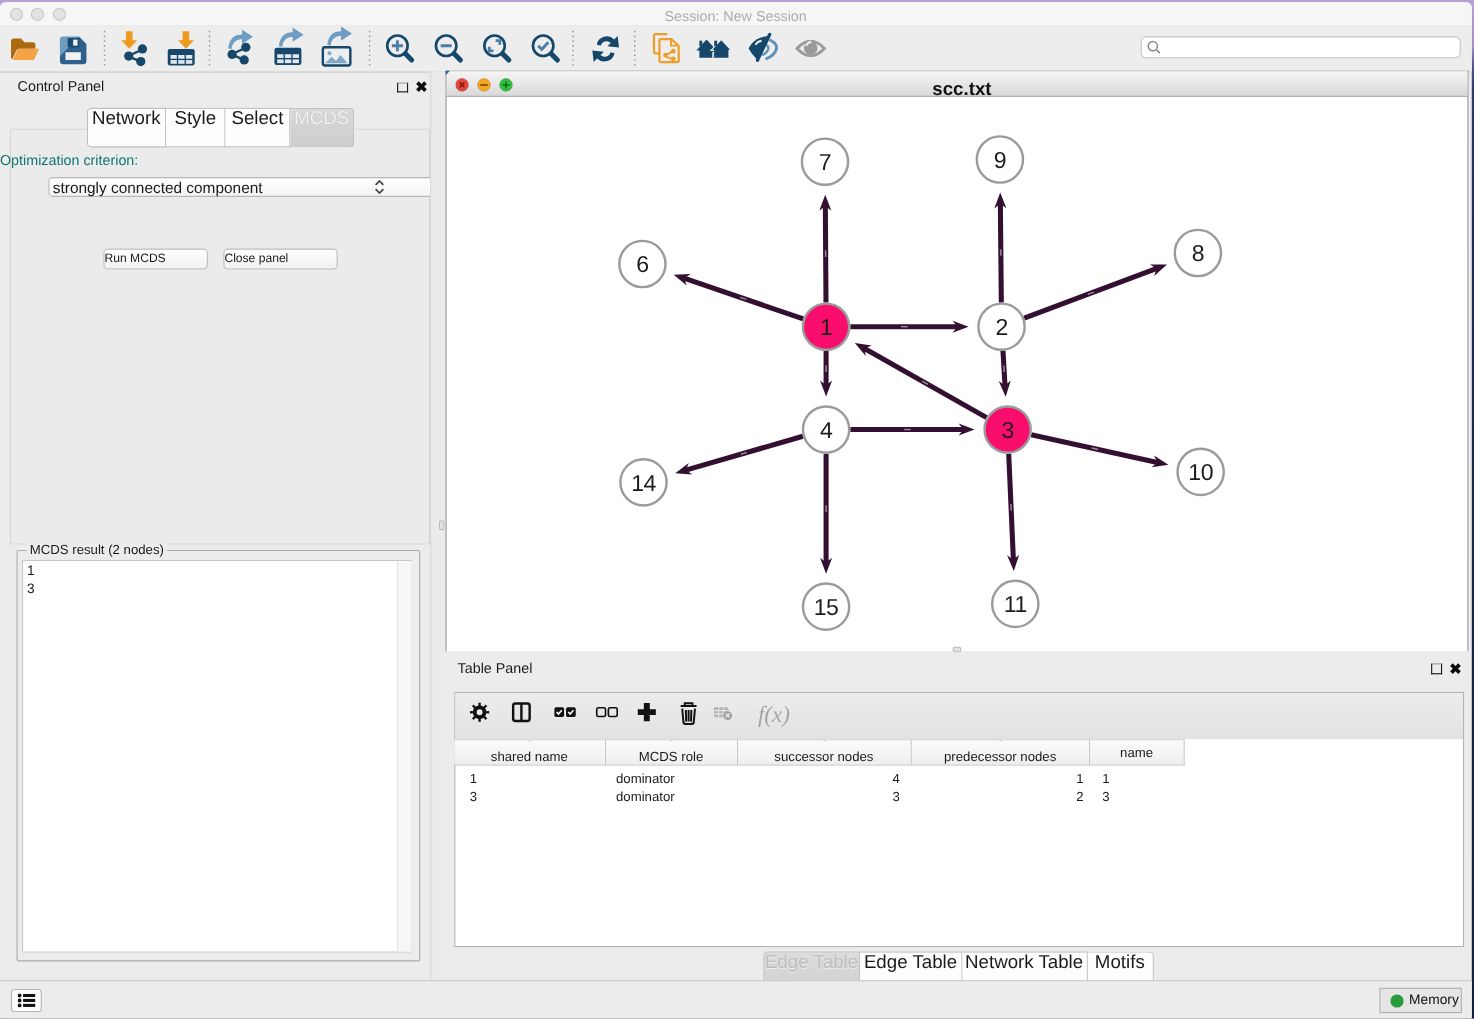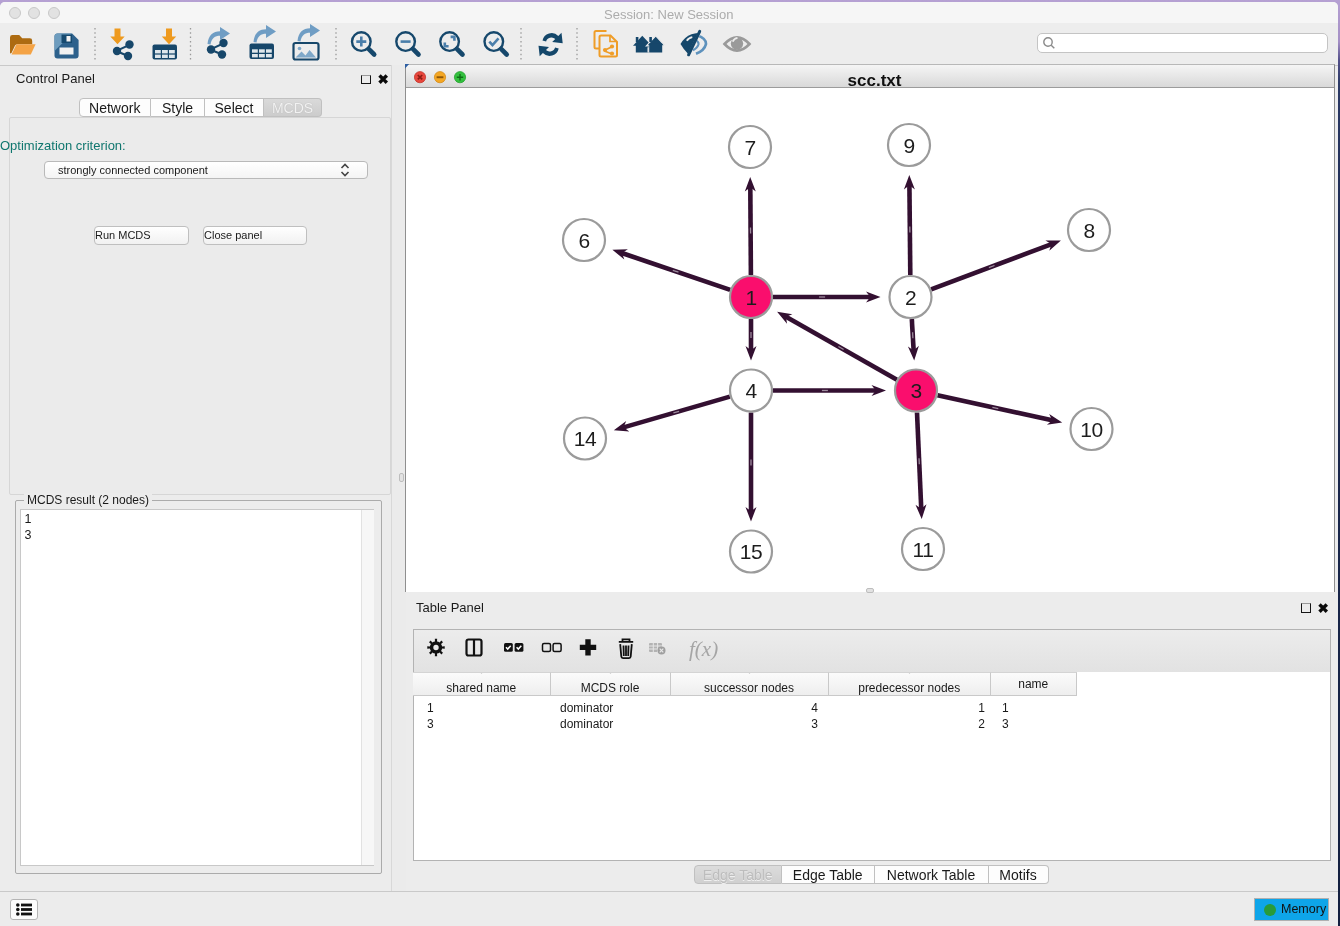--- a/index.html
+++ b/index.html
@@ -12,24 +12,24 @@
 #titlebar{position:absolute;left:0;top:2px;width:1337.5px;height:20.5px;background:#f6f6f6;border-bottom:1px solid #dedede;border-radius:5px 5px 0 0;}
 .tl{position:absolute;top:5px;width:12px;height:12px;border-radius:50%;background:#e2e2e2;border:1px solid #c8c8c8;box-sizing:border-box;}
 #wtitle{position:absolute;top:4.5px;left:0;width:100%;text-align:center;font-size:13px;color:#acacac;}
 #toolbar{position:absolute;left:0;top:22.5px;width:1337.5px;height:42px;background:#ededed;border-bottom:1px solid #c9c9c9;}
 #searchbox{position:absolute;left:1037px;top:9px;width:289px;height:18px;background:#fff;border:1px solid #c4c4c4;border-radius:5px;}
 
 #cp-title{position:absolute;left:16px;top:71px;font-size:13px;color:#1b1b1b;}
 .float-ic{position:absolute;width:10px;height:9.5px;border:1.9px solid #151515;border-top-color:#9a9a9a;box-sizing:border-box;}
 .close-ic{position:absolute;font-size:13.5px;font-weight:bold;color:#0a0a0a;line-height:10px;}
 #cp-tabs{position:absolute;left:78.5px;top:98px;width:243.5px;height:19px;}
-.seg{position:absolute;top:0;height:19px;box-sizing:border-box;background:#fdfdfd;border:1px solid #c0c0c0;font-size:14px;color:#1a1a1a;text-align:center;line-height:18px;}
+.seg{position:absolute;top:0;height:36px;box-sizing:border-box;background:#fdfdfd;border:1px solid #c0c0c0;font-size:17px;color:#1a1a1a;text-align:center;line-height:18px;}
 #cp-content{position:absolute;left:8.5px;top:116.5px;width:380.5px;height:376px;border:1px solid #d6d6d6;border-radius:2px;background:#ebebeb;}
 #optlabel{position:absolute;left:0;top:138px;width:400px;text-align:left;font-size:13px;color:#0f766e;}
-#cselect{position:absolute;left:44px;top:160.5px;width:324px;height:18.5px;box-sizing:border-box;background:linear-gradient(#ffffff,#f4f4f4);border:1px solid #b9b9b9;border-radius:4px;font-size:11px;color:#1a1a1a;line-height:17px;padding-left:13px;}
+#cselect{position:absolute;left:44px;top:160.5px;width:360px;height:18.5px;box-sizing:border-box;background:linear-gradient(#ffffff,#f4f4f4);border:1px solid #b9b9b9;border-radius:4px;font-size:14px;color:#1a1a1a;line-height:17px;padding-left:3px;}
 .btn{position:absolute;top:193.5px;height:19px;box-sizing:border-box;background:linear-gradient(#ffffff,#f1f1f1);border:1px solid #bfbfbf;border-radius:4px;font-size:11px;color:#1a1a1a;text-align:left;line-height:17px;margin-top:32px;}
 #fieldset{position:absolute;left:14.5px;top:500px;width:367px;height:374px;box-sizing:border-box;border:1px solid #ababab;border-radius:2px;}
 #fieldset-label{position:absolute;left:24px;top:493px;font-size:12px;color:#1a1a1a;background:#ececec;padding:0 3px;}
 #cptext{position:absolute;left:19.5px;top:509px;width:354.5px;height:357px;box-sizing:border-box;background:#fff;border:1px solid #c8c8c8;font-size:12.5px;color:#1a1a1a;line-height:15.5px;padding:2px 0 0 4px;}
 #cpscroll{position:absolute;left:361px;top:510px;width:12px;height:355px;background:#f7f7f7;border-left:1px solid #e2e2e2;}
 
 #vsplit{position:absolute;left:391px;top:65px;width:13.5px;height:826px;background:#ebebeb;border-left:1px solid #d8d8d8;}
 #vhandle{position:absolute;left:399px;top:473px;width:5px;height:9px;background:#e2e2e2;border:1px solid #bdbdbd;border-radius:2px;box-sizing:border-box;}
 #hhandle{position:absolute;left:865.5px;top:588px;width:8.5px;height:5px;background:#e2e2e2;border:1px solid #bdbdbd;border-radius:2px;box-sizing:border-box;}
 
@@ -40,21 +40,21 @@
 #tp-title{position:absolute;left:416px;top:600px;font-size:13px;color:#1b1b1b;}
 #tablebox{position:absolute;left:413px;top:628.5px;width:917.5px;height:232.5px;box-sizing:border-box;border:1px solid #b3b3b3;background:#fff;}
 #tabletb{position:absolute;left:0;top:0;width:100%;height:42px;background:linear-gradient(#ececec,#e2e2e2);}
 .hdr{position:absolute;top:671.5px;height:24.5px;box-sizing:border-box;background:linear-gradient(#fbfbfb,#eeeeee);border-right:1px solid #c9c9c9;border-top:1px solid #d4d4d4;border-bottom:1px solid #c9c9c9;font-size:12px;color:#1a1a1a;display:flex;align-items:center;justify-content:center;gap:7px;flex-direction:column;}
 .cell{position:absolute;font-size:12px;color:#1a1a1a;height:16px;line-height:16px;}
 
 #btabs{position:absolute;left:693.5px;top:865.3px;height:20px;}
 
 #statusbar{position:absolute;left:0;top:890.5px;width:1337.5px;height:35.5px;background:#ececec;border-top:1px solid #c9c9c9;}
 #listbtn{position:absolute;left:10px;top:899px;width:28px;height:20.5px;box-sizing:border-box;background:#fcfcfc;border:1px solid #b5b5b5;border-radius:3px;}
-#membtn{position:absolute;left:1254px;top:897.5px;width:74.5px;height:23px;box-sizing:border-box;background:#0ea5e9;border:1px solid #b0b0b0;font-size:12px;color:#111;}
+#membtn{position:absolute;left:1254px;top:897.5px;width:74.5px;height:23px;box-sizing:border-box;background:#e5e5e5;border:1px solid #b0b0b0;font-size:12px;color:#111;}
 </style>
 </head>
 <body>
 <div id="window"></div>
 <div id="titlebar">
   <div class="tl" style="left:8.5px;"></div>
   <div class="tl" style="left:28px;"></div>
   <div class="tl" style="left:47.5px;"></div>
   <div id="wtitle">Session: New Session</div>
 </div>

